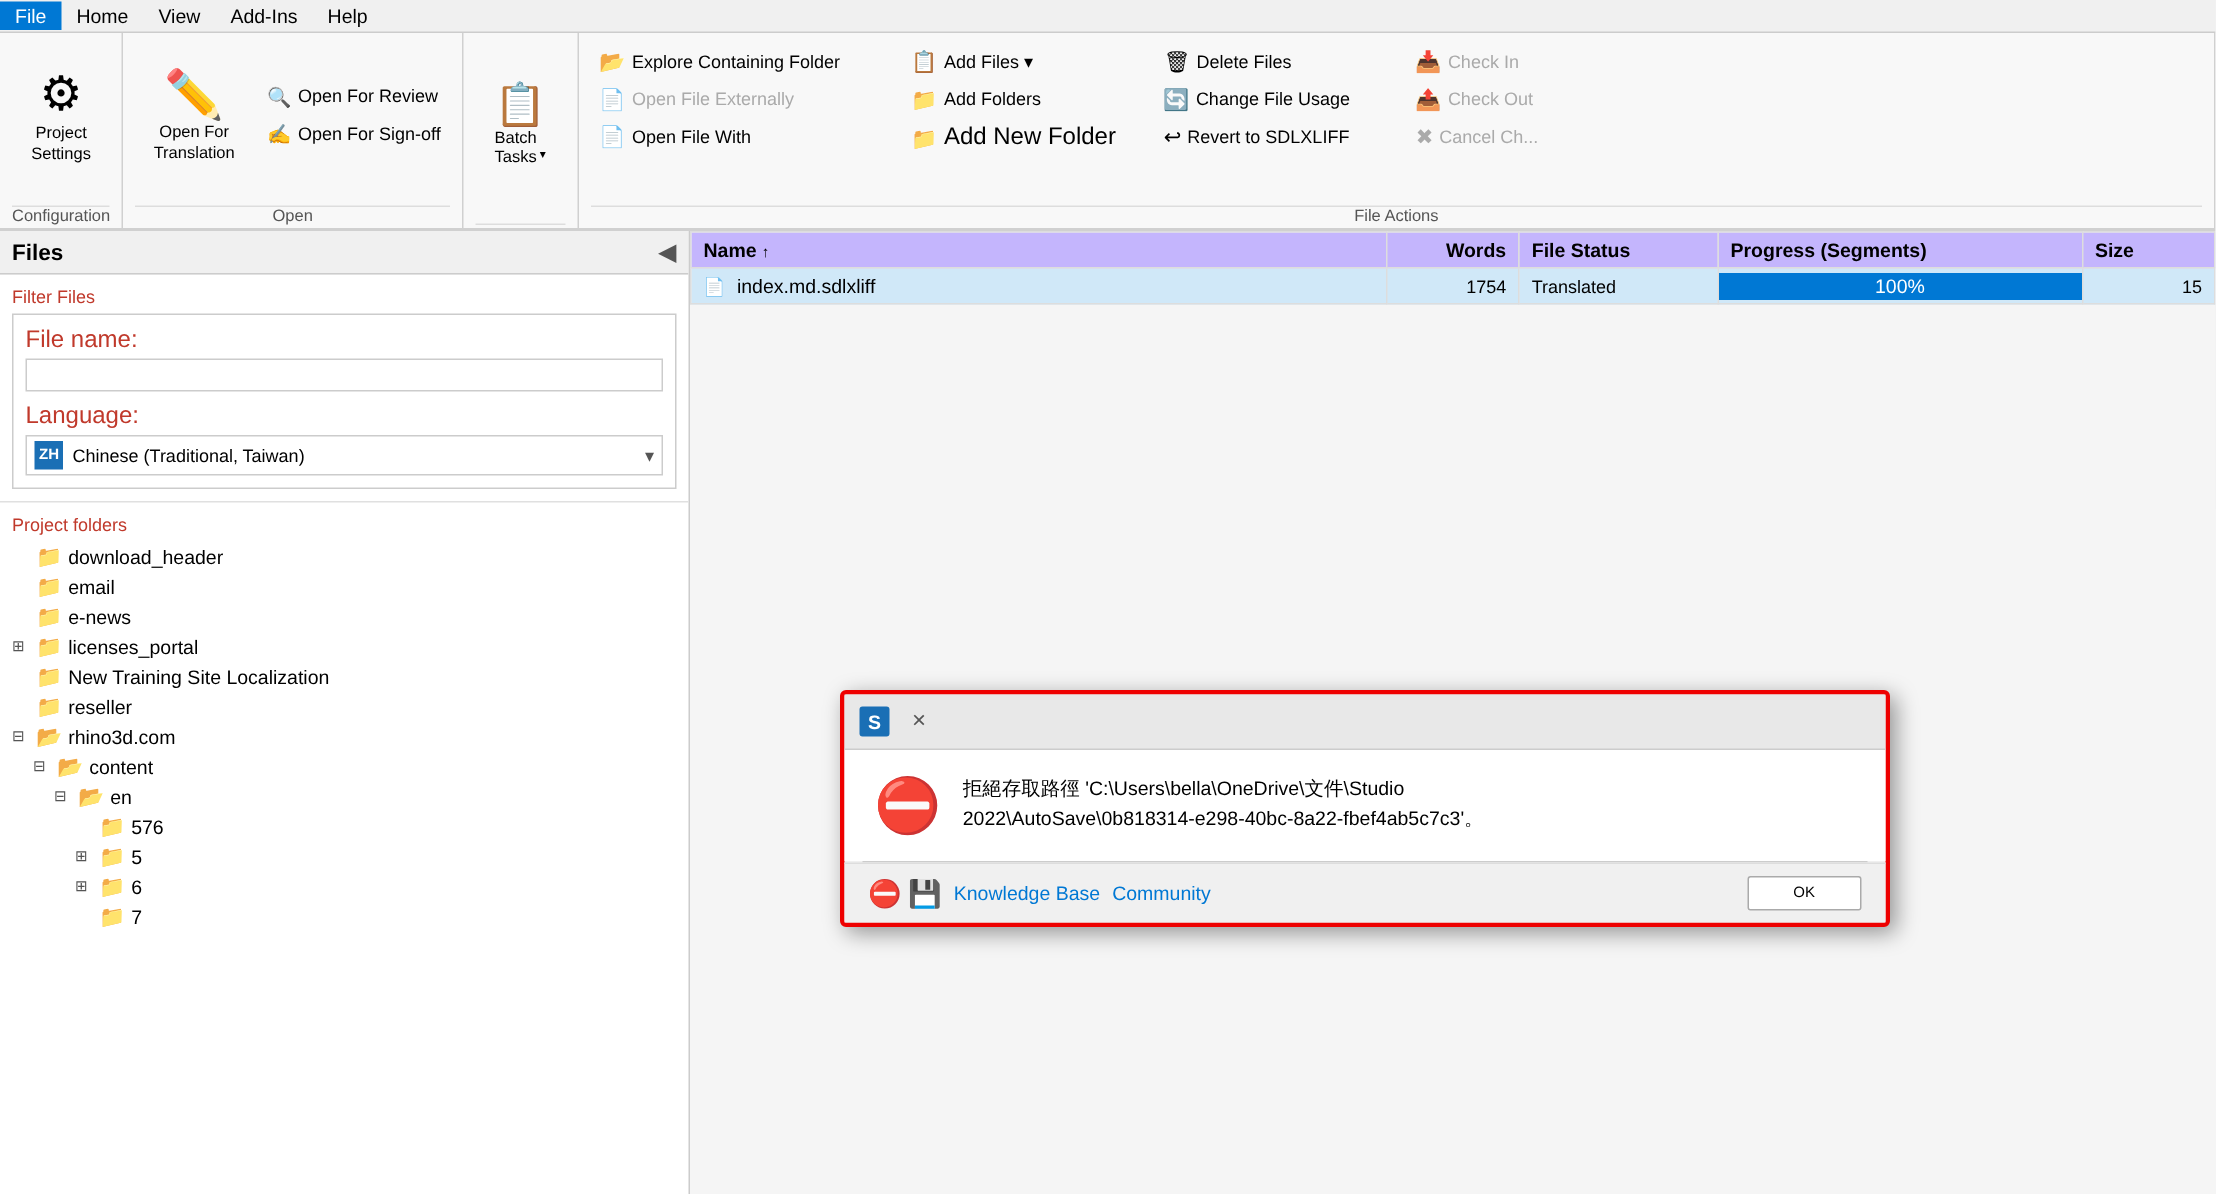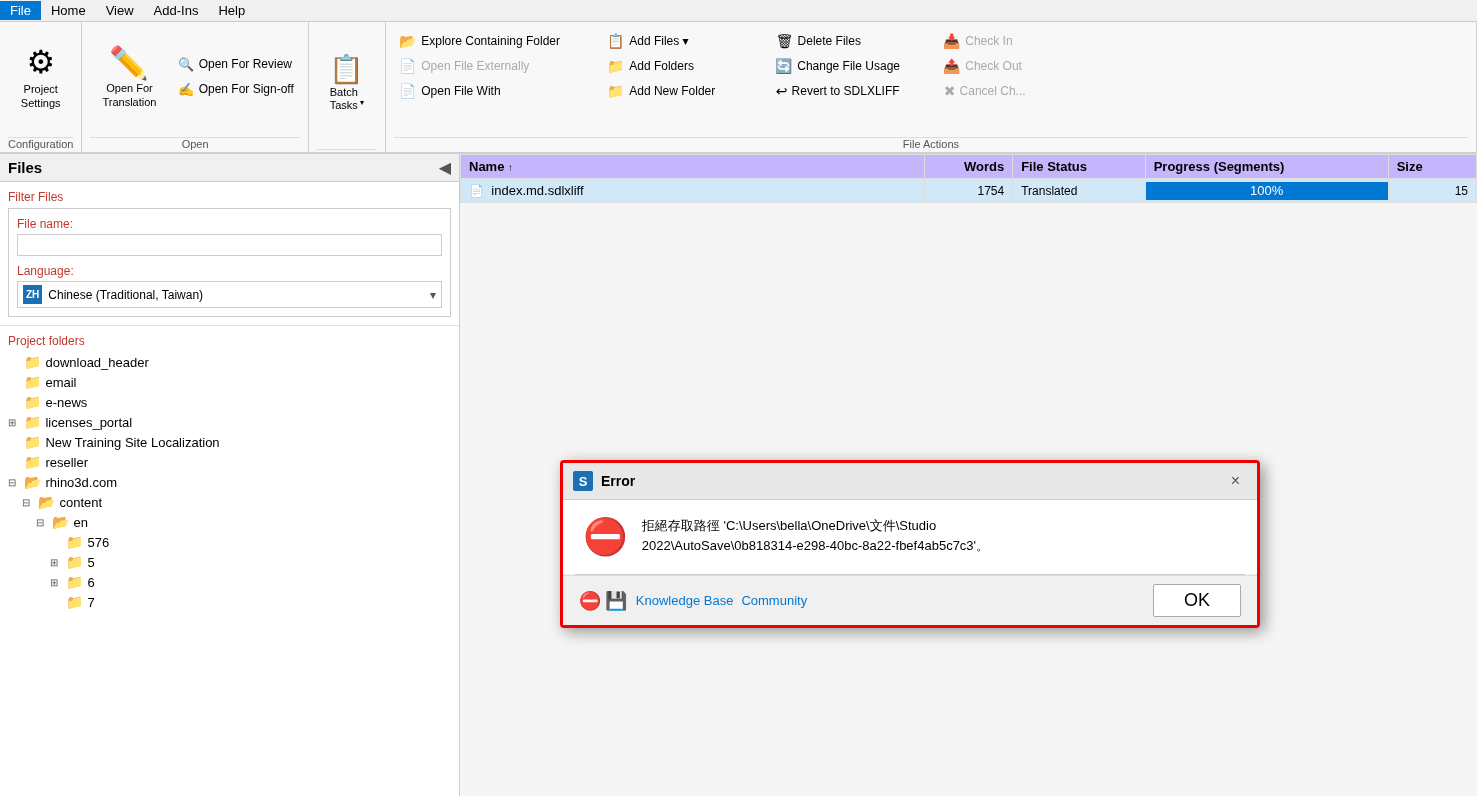--- a/index.html
+++ b/index.html
@@ -21,21 +21,21 @@
     
     .main-layout { display: flex; height: calc(796px - 22px - 132px); }
 
     
     .left-panel { width: 460px; background: white; border-right: 1px solid #ccc; display: flex; flex-direction: column; overflow: hidden; }
     .left-panel-header { display: flex; justify-content: space-between; align-items: center; padding: 4px 8px; background: #f0f0f0; border-bottom: 1px solid #ccc; }
     .left-panel-title { font-weight: bold; font-size: 15px; }
     .collapse-btn { cursor: pointer; font-size: 16px; color: #555; }
     .filter-section { padding: 8px; border-bottom: 1px solid #e0e0e0; }
     .filter-title { color: #c0392b; font-size: 12px; margin-bottom: 4px; }
-    .filter-label { color: #c0392b; font-size: 12px; margin-bottom: 3px; }
+    .filter-label { color: #c0392b; font-size: 16px; margin-bottom: 3px; }
     .filter-input { width: 100%; border: 1px solid #ccc; padding: 3px 5px; font-size: 12px; margin-bottom: 8px; }
     .lang-select { display: flex; align-items: center; border: 1px solid #ccc; padding: 3px 5px; background: white; width: 100%; }
     .lang-flag { background: #1a6fb5; color: white; font-size: 10px; padding: 4px 3px; margin-right: 6px; font-weight: bold; }
     .lang-name { flex: 1; font-size: 12px; }
     .lang-arrow { font-size: 12px; color: #555; }
 
     
     .folders-section { flex: 1; overflow-y: auto; padding: 4px 0; }
     .folders-title { color: #c0392b; padding: 4px 8px; font-size: 12px; }
     .tree-item { padding: 2px 8px; cursor: pointer; display: flex; align-items: center; gap: 4px; white-space: nowrap; }
@@ -54,21 +54,21 @@
     .dialog-titlebar { background: #e8e8e8; border-bottom: 1px solid #ccc; display: flex; align-items: center; padding: 6px 10px; gap: 8px; }
     .dialog-title-icon { background: #1a6fb5; color: white; font-weight: bold; font-size: 13px; width: 20px; height: 20px; display: flex; align-items: center; justify-content: center; border-radius: 2px; }
     .dialog-title-text { flex: 1; font-weight: 600; font-size: 14px; }
     .dialog-close { cursor: pointer; font-size: 16px; color: #555; padding: 2px 6px; border: 1px solid transparent; border-radius: 3px; }
     .dialog-body { padding: 16px 20px; display: flex; align-items: flex-start; gap: 14px; background: white; }
     .error-icon { font-size: 36px; color: #e00; flex-shrink: 0; }
     .error-msg { font-size: 13px; line-height: 1.5; }
     .dialog-footer { padding: 8px 16px; background: #f0f0f0; border-top: 1px solid #ddd; display: flex; align-items: center; justify-content: space-between; }
     .dialog-footer-links { display: flex; align-items: center; gap: 8px; }
     .dialog-link { color: #0078d4; cursor: pointer; text-decoration: none; font-size: 13px; }
-    .dialog-ok-btn { background: white; border: 1px solid #aaa; padding: 5px 30px; cursor: pointer; font-size: 18px; border-radius: 2px; }
+    .dialog-ok-btn { background: white; border: 1px solid #aaa; padding: 5px 30px; cursor: pointer; font-size: 10px; border-radius: 2px; }
     .footer-icons { display: flex; gap: 4px; }
     .disabled { color: #aaa !important; cursor: default !important; }
 
     table.file-table { table-layout: fixed; width: 100%; }
   </style>
 </head>
 <body>
 
 <div class="menu-bar">
   <div class="menu-item active">File</div>
@@ -146,21 +146,21 @@
           <div class="ribbon-btn-small">
             <span style="font-size:14px;">📋</span>
             <span style="font-size:12px;">Add Files ▾</span>
           </div>
           <div class="ribbon-btn-small">
             <span style="font-size:14px; color:#e6a817;">📁</span>
             <span style="font-size:12px;">Add Folders</span>
           </div>
           <div class="ribbon-btn-small">
             <span style="font-size:14px; color:#e6a817;">📁</span>
-            <span style="font-size:12px;">Add New Folder</span>
+            <span style="font-size:16px;">Add New Folder</span>
           </div>
         </div>
 
         <div style="display:flex; flex-direction:column; justify-content:flex-start; gap:3px; min-width:160px;">
           <div class="ribbon-btn-small">
             <span style="font-size:14px;">🗑</span>
             <span style="font-size:12px;">Delete Files</span>
           </div>
           <div class="ribbon-btn-small">
             <span style="font-size:14px;">🔄</span>
@@ -333,21 +333,20 @@
         </tbody>
       </table>
     </div>
   </div>
 
 </div>
 
 <div class="dialog">
   <div class="dialog-titlebar">
     <div class="dialog-title-icon">S</div>
-    <span class="dialog-title-text">Error</span>
     <span class="dialog-close">×</span>
   </div>
   <div class="dialog-body">
     <div class="error-icon">⛔</div>
     <div class="error-msg">
       <span>拒絕存取路徑 'C:\Users\bella\OneDrive\文件\Studio</span><br>
       <span>2022\AutoSave\0b818314-e298-40bc-8a22-fbef4ab5c7c3'。</span>
     </div>
   </div>
   <div style="height:1px; background:#ccc; margin: 0 12px;"></div>

